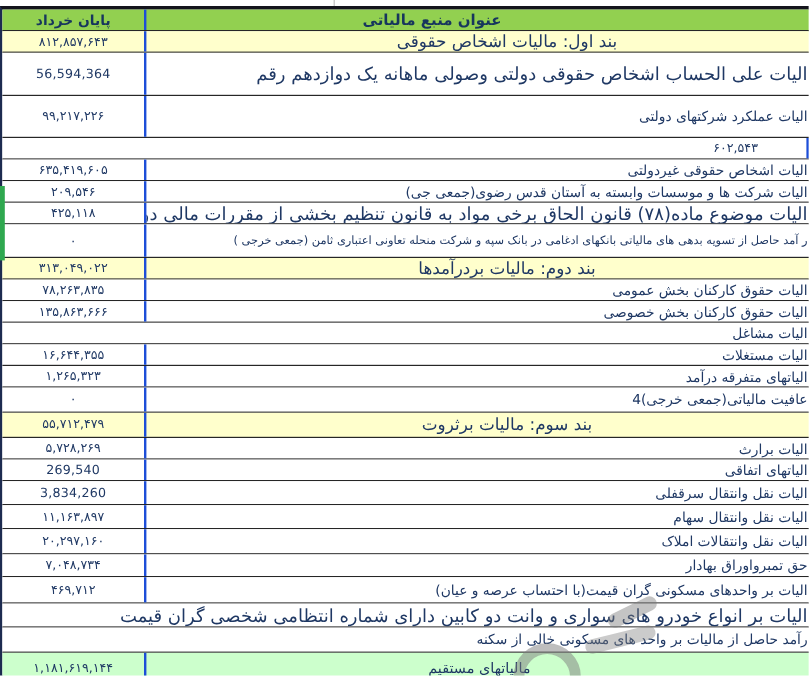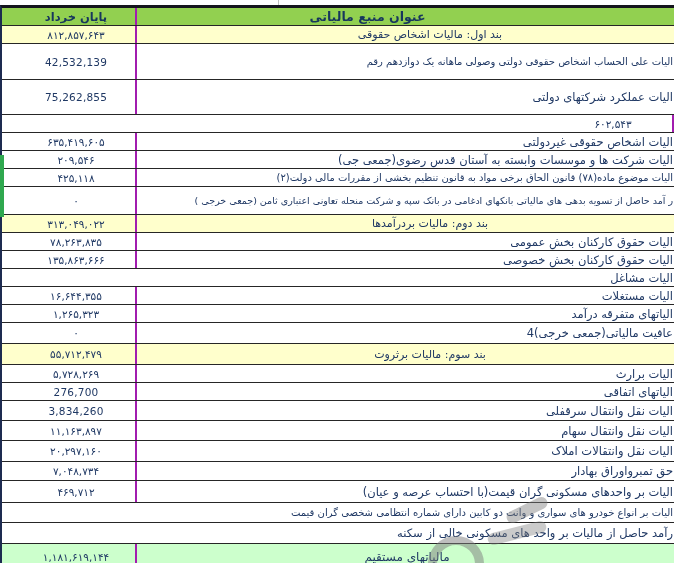--- a/index.html
+++ b/index.html
@@ -5,30 +5,30 @@
   html,body{margin:0;padding:0;background:#ffffff;}
   body{width:674px;height:563px;overflow:hidden;font-family:"DejaVu Sans",sans-serif;}
   .canvas{position:relative;width:674px;height:563px;overflow:hidden;background:#fff;direction:rtl;}
   .toptick{position:absolute;top:0;left:278px;width:1px;height:5px;background:#c0c0c0;}
   .table{position:absolute;top:5px;left:0;right:0;width:674px;
          border-top:3px solid #14141c;border-left:2px solid #1d2b50;box-sizing:border-box;}
   .row{display:flex;box-sizing:border-box;border-bottom:1px solid #262626;background:#fff;width:100%;}
   .cell{box-sizing:border-box;display:flex;align-items:center;color:var(--text-navy,#1f3864);}
   .cell.label{flex:1 1 auto;justify-content:flex-start;padding:0 1px 0 4px;
               font-size:11.5px;white-space:nowrap;overflow:hidden;}
-  .cell.label.small{font-size:10px;}
+  .cell.label.small{font-size:15px;}
   .cell.label.xsmall{font-size:9.5px;}
   .cell.value{flex:0 0 120px;justify-content:center;font-size:10.5px;
-              border-right:2px solid #a21caf;letter-spacing:.2px;margin-left:15px;}
+              border-right:2px solid #1d4ed8;letter-spacing:.2px;}
   .row.header{height:18px;background:var(--header-bg,#92d050);}
   .row.header .cell{font-weight:bold;color:#17365d;}
   .row.header .cell.label{justify-content:center;padding-right:80px;font-size:12.5px;}
   .row.header .cell.value{font-size:11.5px;}
   .row.band{background:var(--band-bg,#ffffcc);}
-  .row.band .cell.label{justify-content:center;padding-left:50px;font-size:11px;}
+  .row.band .cell.label{justify-content:center;padding-left:50px;font-size:14px;}
   .row.total{background:var(--total-bg,#ccffcc);}
   .row.total .cell.label{justify-content:center;font-size:12px;}
   
   .sliver{position:absolute;left:0;top:155px;width:4px;height:62px;background:#2fa84f;z-index:3;}
   
   .wm{position:absolute;pointer-events:none;z-index:4;}
   .wm-ring{left:428px;top:536px;width:38px;height:38px;border:9px solid rgba(125,125,125,.5);border-radius:50%;}
   .wm-bar1{left:505px;top:504px;width:44px;height:12px;background:rgba(125,125,125,.45);border-radius:6px;transform:rotate(-26deg);}
   .wm-bar2{left:487px;top:527px;width:60px;height:12px;background:rgba(125,125,125,.4);border-radius:6px;transform:rotate(-14deg);}
 </style>
@@ -43,25 +43,25 @@
       <div class="cell label">عنوان منبع مالیاتی</div>
       <div class="cell value">پایان خرداد</div>
     </div>
     <div>
         <div class="row band" style="height: 18px;">
           <div class="cell label">بند اول: مالیات اشخاص حقوقی</div>
           <div class="cell value">۸۱۲,۸۵۷,۶۴۳</div>
         </div>
         <div class="row item" style="height: 36px;">
           <div class="cell label small">الیات علی الحساب اشخاص حقوقی دولتی  وصولی ماهانه یک دوازدهم رقم</div>
-          <div class="cell value">42,532,139</div>
+          <div class="cell value">56,594,364</div>
         </div>
         <div class="row item" style="height: 35px;">
           <div class="cell label">الیات عملکرد شرکتهای دولتی</div>
-          <div class="cell value">75,262,855</div>
+          <div class="cell value">۹۹,۲۱۷,۲۲۶</div>
         </div>
         <div class="row item" style="height: 18px;">
           <div class="cell value">۶۰۲,۵۴۳</div>
         </div>
         <div class="row item" style="height: 18px;">
           <div class="cell label">الیات اشخاص حقوقی غیردولتی</div>
           <div class="cell value">۶۳۵,۴۱۹,۶۰۵</div>
         </div>
         <div class="row item" style="height: 18px;">
           <div class="cell label">الیات شرکت ها و موسسات وابسته به آستان قدس رضوی(جمعی  جی)</div>
@@ -105,21 +105,21 @@
         <div class="row band" style="height: 21px;">
           <div class="cell label">بند سوم: مالیات برثروت</div>
           <div class="cell value">۵۵,۷۱۲,۴۷۹</div>
         </div>
         <div class="row item" style="height: 18px;">
           <div class="cell label">الیات برارث</div>
           <div class="cell value">۵,۷۲۸,۲۶۹</div>
         </div>
         <div class="row item" style="height: 18px;">
           <div class="cell label">الیاتهای اتفاقی</div>
-          <div class="cell value">276,700</div>
+          <div class="cell value">269,540</div>
         </div>
         <div class="row item" style="height: 20px;">
           <div class="cell label">الیات نقل وانتقال سرقفلی</div>
           <div class="cell value">3,834,260</div>
         </div>
         <div class="row item" style="height: 20px;">
           <div class="cell label">الیات نقل وانتقال سهام</div>
           <div class="cell value">۱۱,۱۶۳,۸۹۷</div>
         </div>
         <div class="row item" style="height: 21px;">

